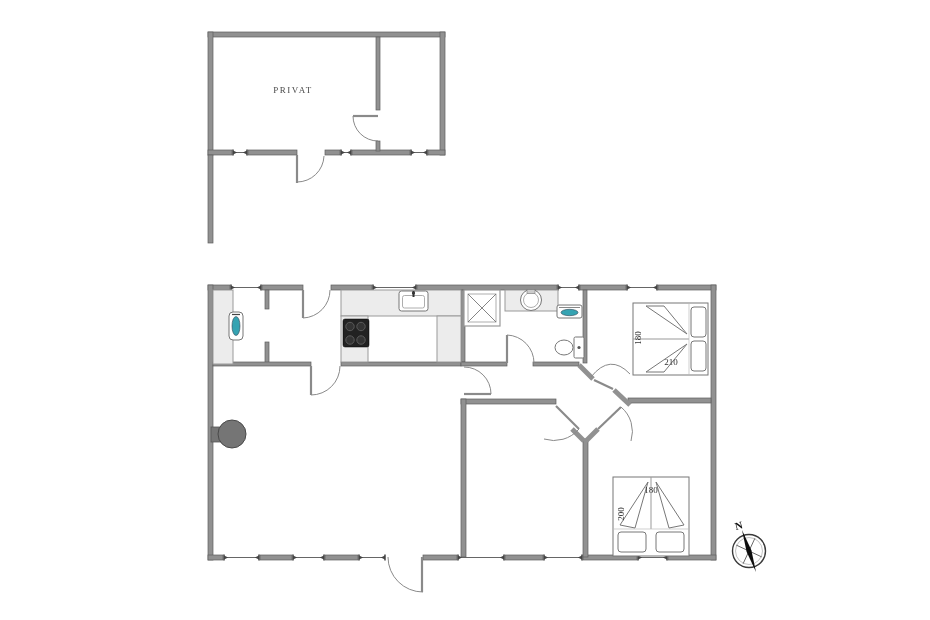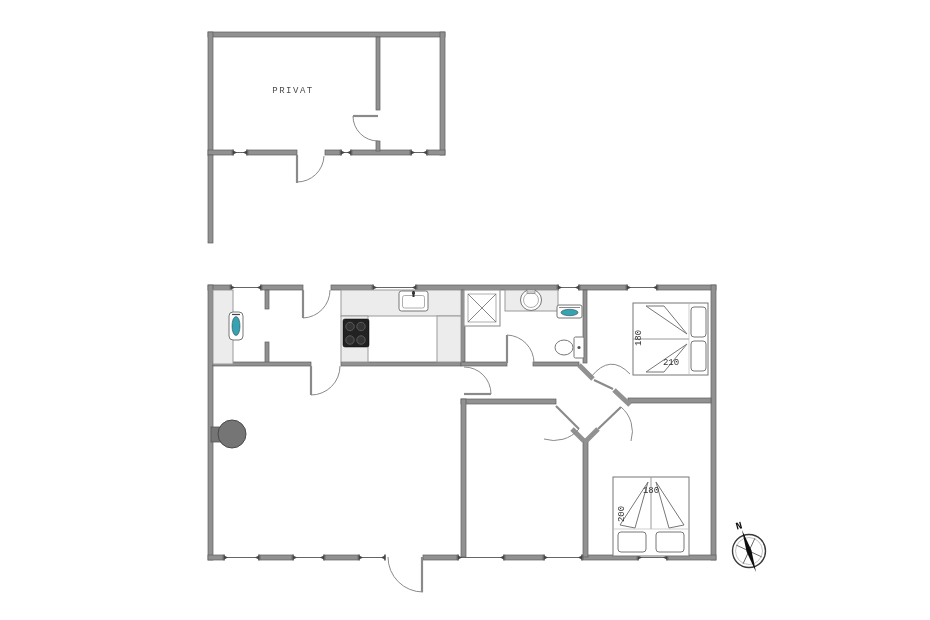--- a/index.html
+++ b/index.html
@@ -1,17 +1,17 @@
 <!DOCTYPE html>
 <html><head>
 <meta charset="utf-8">
 <style>
   html,body{margin:0;padding:0;background:#fff;}
   .stage{position:relative;width:790px;height:620px;background:#fff;overflow:hidden;
-         font-family:Liberation Mono, monospace;}
+         font-family:Liberation Serif, serif;}
   svg{display:block}
   .wall{fill:#919191;stroke:#5e5e5e;stroke-width:.7}
   .dstub{stroke:#919191;stroke-width:5}
   .winline{stroke:#555;stroke-width:.9}
   .arc{fill:none;stroke:#8a8a8a;stroke-width:1}
   .leaf{stroke:#8a8a8a;stroke-width:2.2;fill:none}
   .fixt{fill:#fff;stroke:#777;stroke-width:1}
   .thin{fill:none;stroke:#999;stroke-width:.8}
   .counter{fill:#ececec;stroke:#9a9a9a;stroke-width:1}
   .lbl{font-size:9px;fill:#4a4a4a}

